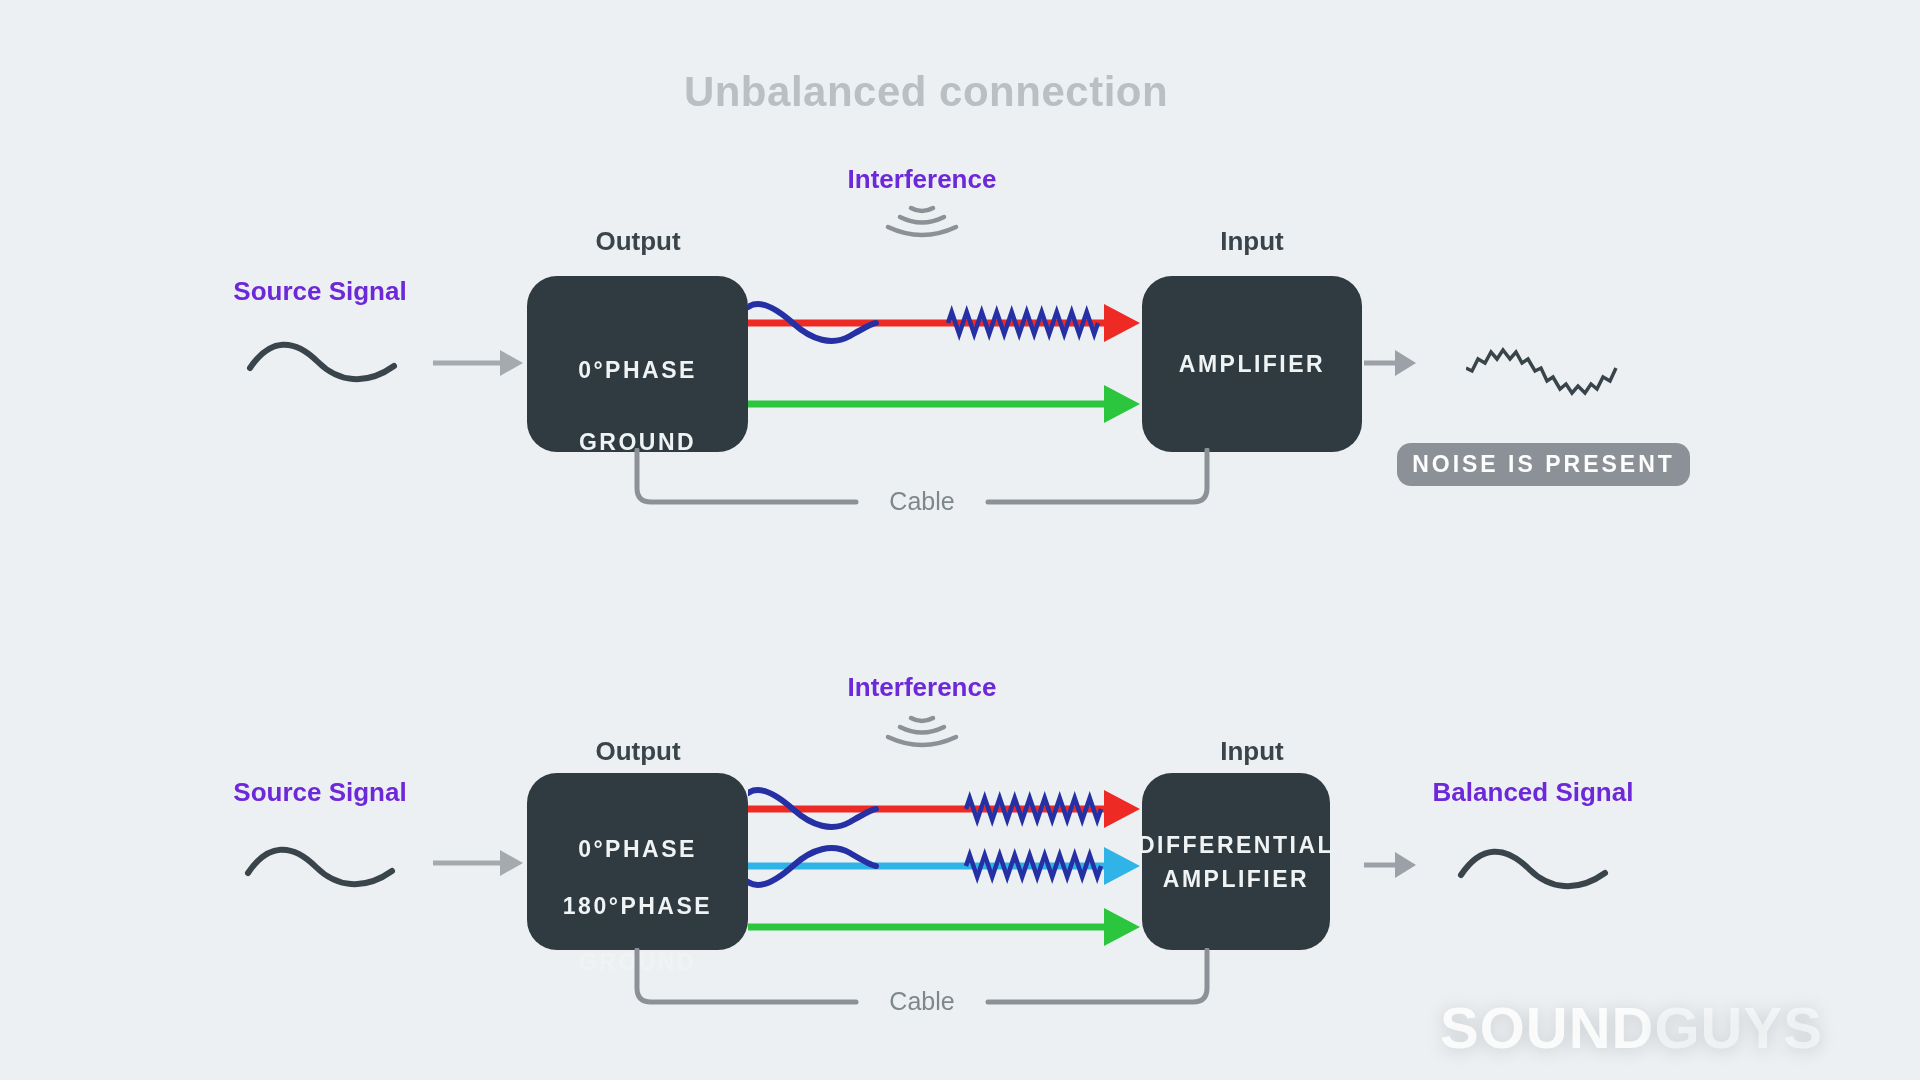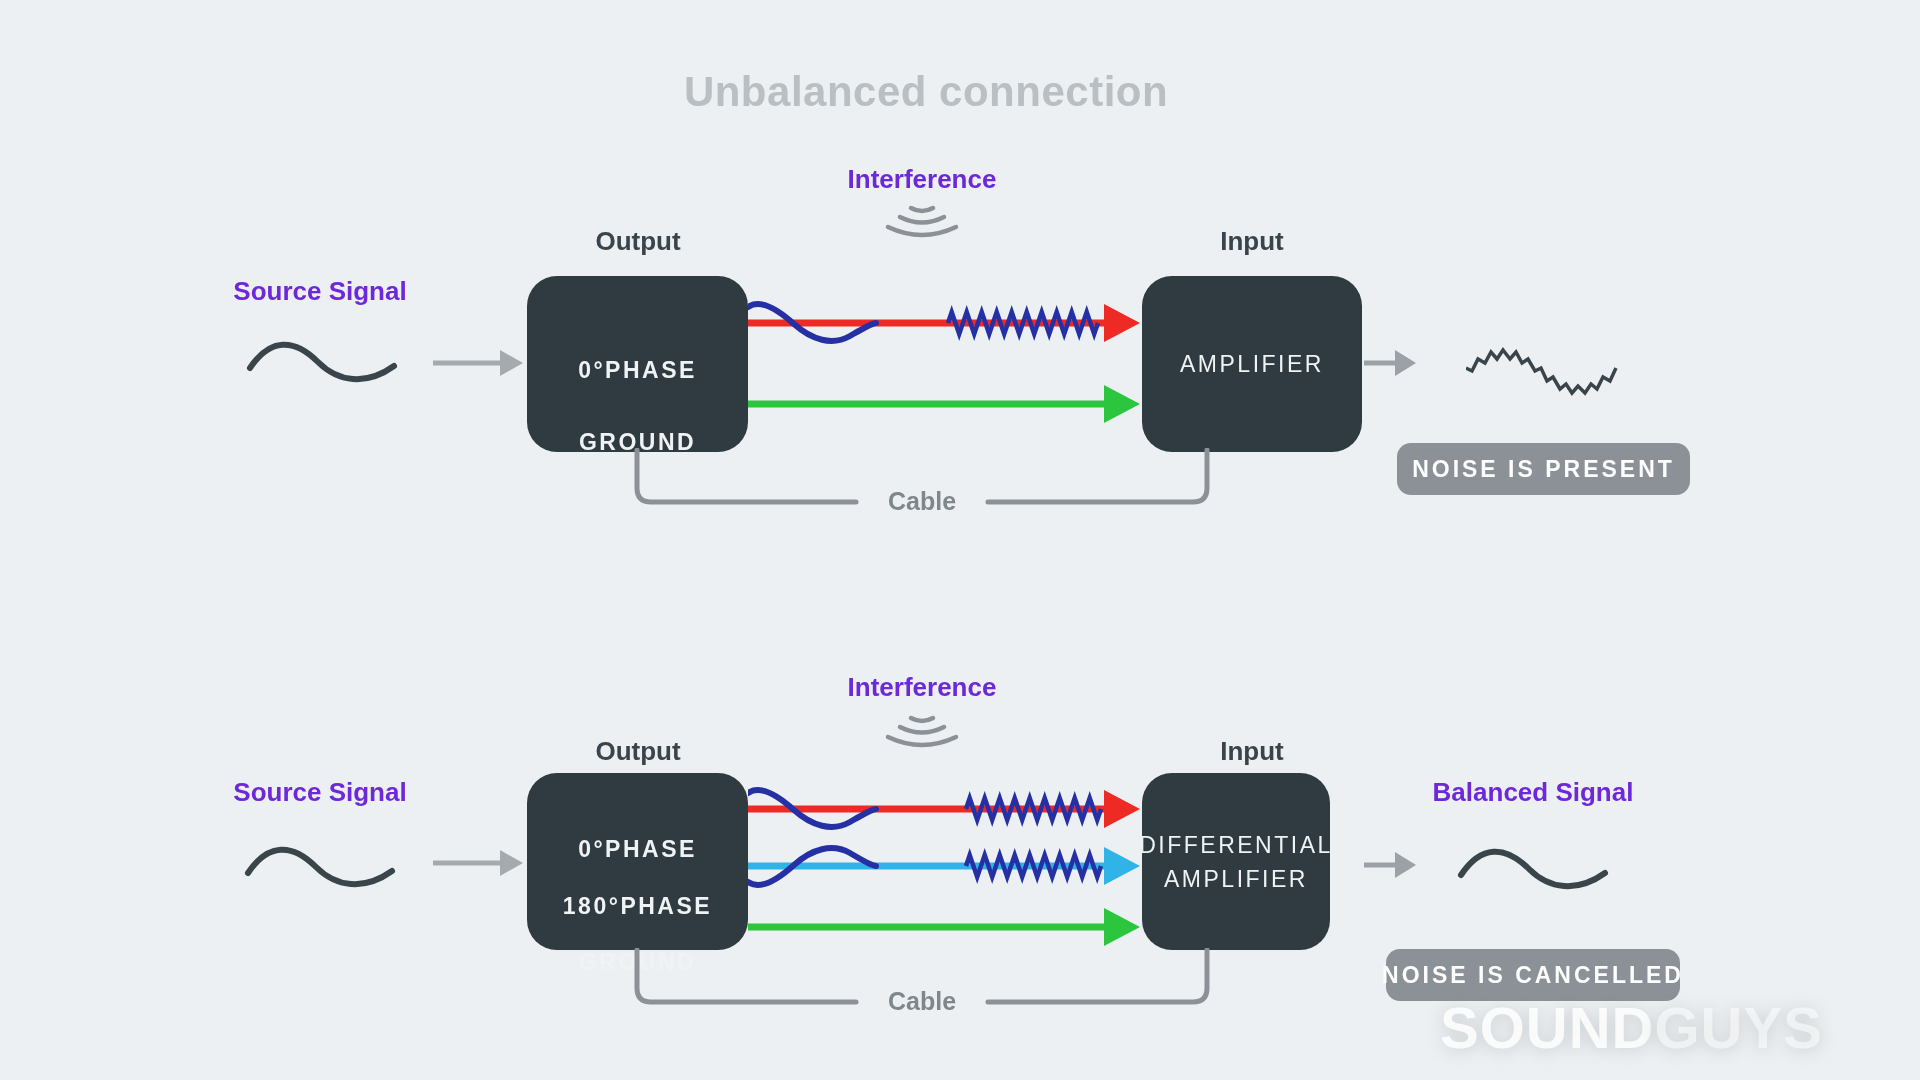--- a/index.html
+++ b/index.html
@@ -26,31 +26,31 @@
   .boxline{
     position:absolute;left:0;width:100%;text-align:center;
     transform:translateY(-50%);
     color:#f0f3f4;font-size:23px;font-weight:bold;letter-spacing:2.5px;
     white-space:nowrap;
     margin-top:40px;
   }
   .boxcenter{
     position:absolute;inset:0;display:flex;flex-direction:column;
     align-items:center;justify-content:center;
-    color:#f0f3f4;font-size:23px;font-weight:normal;letter-spacing:2.5px;
+    color:#f0f3f4;font-size:23px;font-weight:bold;letter-spacing:2.5px;
     line-height:34px;text-align:center;
   }
   .badge{
     position:absolute;background:#8b9196;border-radius:14px;
     display:flex;align-items:center;justify-content:center;
     color:#fdfdfd;font-size:23px;font-weight:bold;letter-spacing:3px;
     white-space:nowrap;
   }
   .cable-text{
-    font-size:25px;font-weight:bold;color:#7e878c;
+    font-size:25px;font-weight:normal;color:#7e878c;
   }
   .watermark{
     font-size:58px;font-weight:bold;letter-spacing:1px;white-space:nowrap;
     text-shadow:0 2px 16px rgba(150,158,163,0.45);
   }
   .wm-sound{color:rgba(255,255,255,0.85);}
   .wm-guys{color:rgba(255,255,255,0.55);}
   svg{display:block;}
 </style>
 </head>
@@ -110,21 +110,21 @@
 
   <svg class="abs" style="left:1364px;top:343px;" width="54" height="40" viewBox="0 0 54 40">
     <line x1="0" y1="20" x2="34" y2="20" stroke="#9ba1a6" stroke-width="5"></line>
     <polygon points="31,7 52,20 31,33" fill="#9ba1a6"></polygon>
   </svg>
 
   <svg class="abs" style="left:1466px;top:347px;" width="154" height="54" viewBox="0 0 154 54">
     <path d="M 0 21 L 6 24 L 12 12 L 19 16 L 25 5 L 31 12 L 37 3 L 44 12 L 50 5 L 56 16 L 62 12 L 69 24 L 75 21 L 81 34 L 87 30 L 94 42 L 100 37 L 106 46 L 112 39 L 119 46 L 125 37 L 131 42 L 137 30 L 144 34 L 150 21" stroke="#39444b" stroke-width="3.5" fill="none" stroke-linejoin="miter"></path>
   </svg>
 
-  <div class="badge" style="left:1397px;top:443px;width:293px;height:52px;">
+  <div class="badge" style="left:1397px;top:443px;width:293px;height:43px;">
     <span>NOISE IS PRESENT</span>
   </div>
 
   <svg class="abs" style="left:630px;top:448px;" width="584" height="62" viewBox="0 0 584 62">
     <g stroke="#8b9196" stroke-width="5" fill="none" stroke-linecap="round">
       <path d="M 7 2 L 7 40 Q 7 54 21 54 L 226 54"></path>
       <path d="M 358 54 L 563 54 Q 577 54 577 40 L 577 2"></path>
     </g>
   </svg>
   <div class="abs cable-text center" style="left:822px;top:487px;width:200px;">Cable</div>
@@ -191,23 +191,20 @@
     <line x1="0" y1="20" x2="34" y2="20" stroke="#9ba1a6" stroke-width="5"></line>
     <polygon points="31,7 52,20 31,33" fill="#9ba1a6"></polygon>
   </svg>
 
   <div class="abs glabel center" style="left:1408px;top:777px;width:250px;">Balanced Signal</div>
 
   <svg class="abs" style="left:1457px;top:843px;" width="152" height="56" viewBox="0 0 152 56">
     <path d="M 4 32 C 24 2, 48 2, 72 26 C 92 46, 120 50, 148 30" stroke="#39444b" stroke-width="6" fill="none" stroke-linecap="round"></path>
   </svg>
 
-  <div class="badge" style="left:1386px;top:949px;width:294px;height:52px;">
-    <span>NOISE IS CANCELLED</span>
-  </div>
 
   <svg class="abs" style="left:630px;top:948px;" width="584" height="62" viewBox="0 0 584 62">
     <g stroke="#8b9196" stroke-width="5" fill="none" stroke-linecap="round">
       <path d="M 7 2 L 7 40 Q 7 54 21 54 L 226 54"></path>
       <path d="M 358 54 L 563 54 Q 577 54 577 40 L 577 2"></path>
     </g>
   </svg>
   <div class="abs cable-text center" style="left:822px;top:987px;width:200px;">Cable</div>
 
   <div class="abs watermark" style="left:1440px;top:956px;margin-top:38px;">

